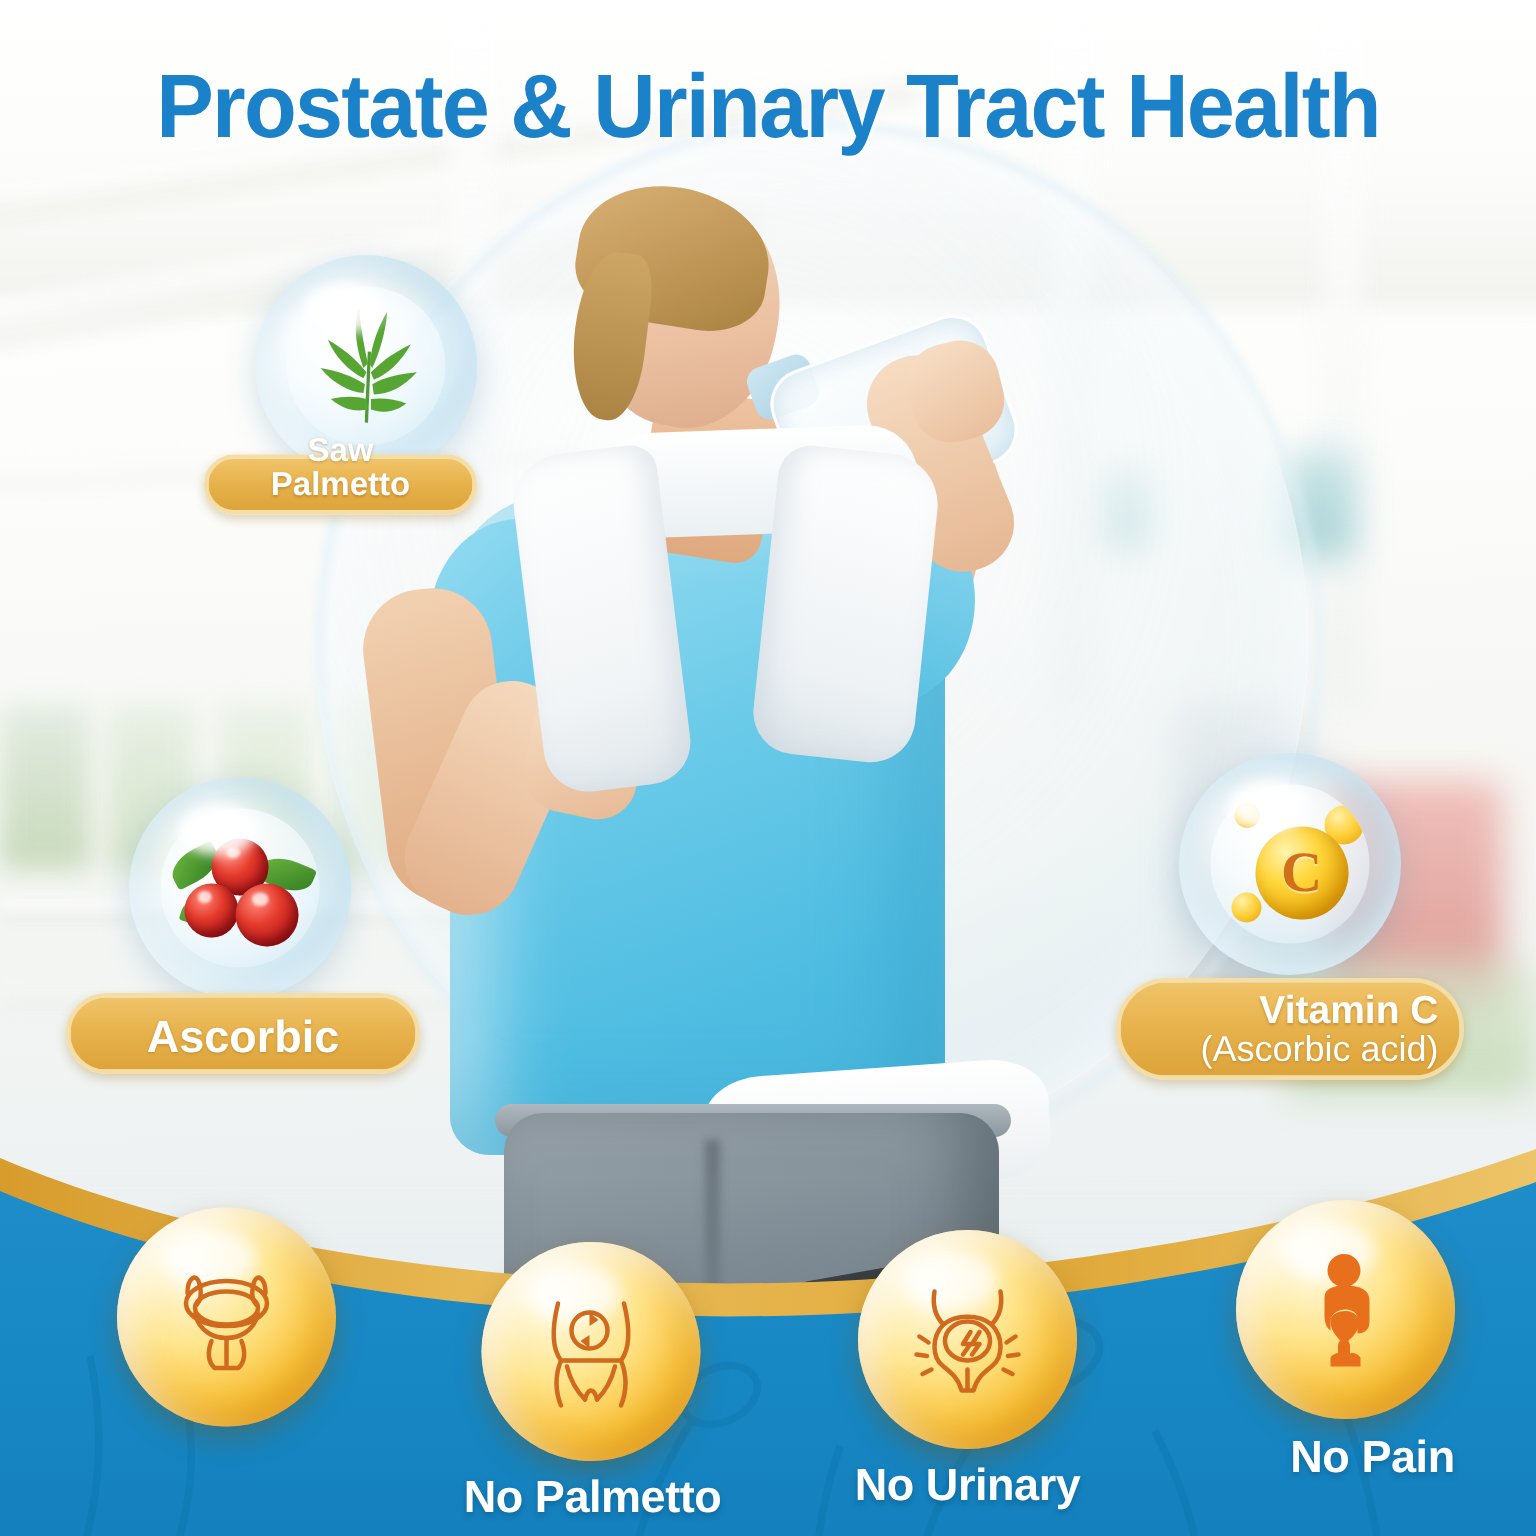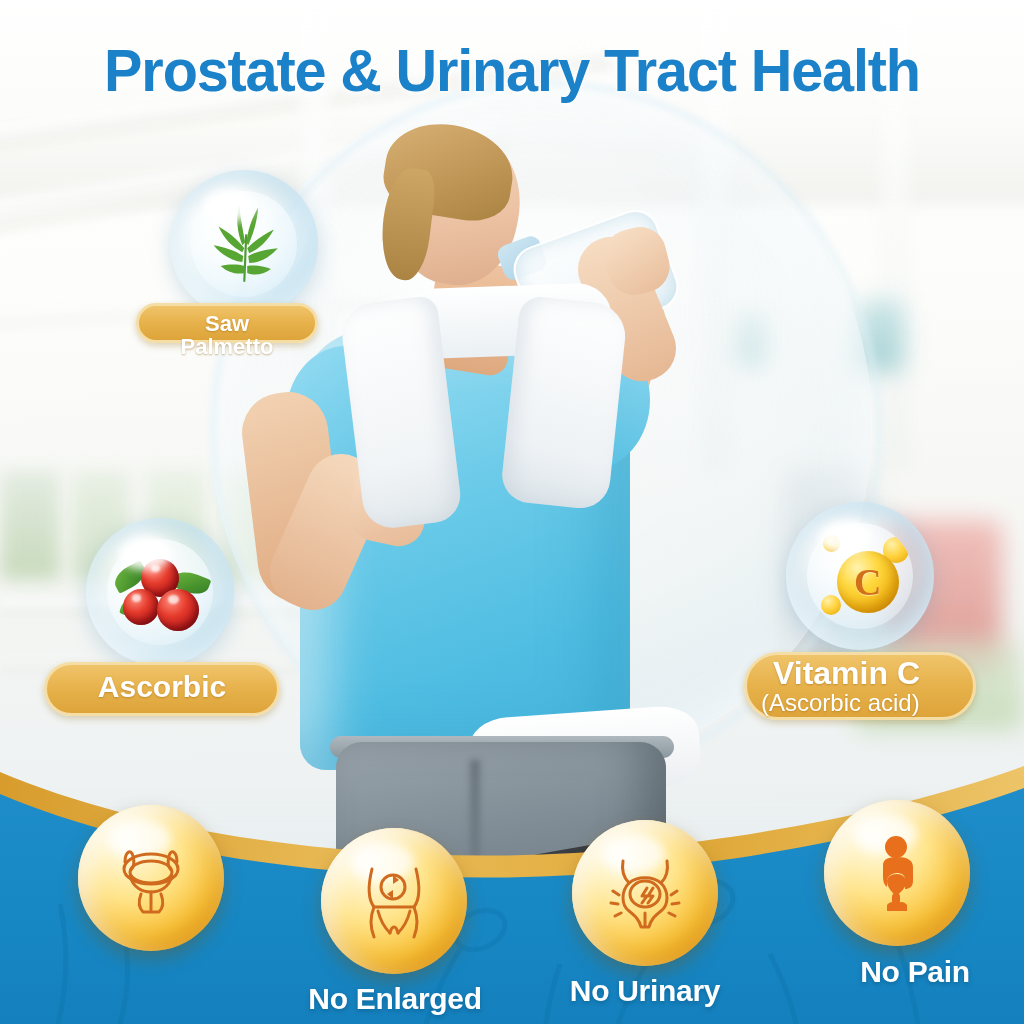--- a/index.html
+++ b/index.html
@@ -252,40 +252,40 @@
   }
   .vc-s1{position:absolute;left:76px;top:14px;width:26px;height:26px;border-radius:50%;
     background:radial-gradient(circle at 34% 28%,#fff1a8,#ffd03a 50%,#e3a209 100%);}
   .vc-s2{position:absolute;left:16px;top:12px;width:17px;height:17px;border-radius:50%;
     background:radial-gradient(circle at 34% 28%,#fff1a8,#ffd03a 50%,#e3a209 100%);}
   .vc-s3{position:absolute;left:14px;top:72px;width:20px;height:20px;border-radius:50%;
     background:radial-gradient(circle at 34% 28%,#fff1a8,#ffd03a 50%,#e3a209 100%);}
 
   
   .pill{
-    position:absolute;display:flex;align-items:flex-start;justify-content:center;
+    position:absolute;display:flex;align-items:flex-end;justify-content:center;
     text-align:center;
     background:linear-gradient(180deg,#f0c46a 0%,#e7b24c 48%,#ddA43a 100%);
     border:3px solid #f5dda6;
     border-radius:999px;
     box-shadow:0 3px 7px rgba(150,110,30,.30);
     color:#ffffff;
     font-weight:bold;
     text-shadow:0 1px 2px rgba(150,100,20,.45);
     line-height:1.05;
     padding:6px 18px;
     box-sizing:border-box;
   }
   .pill-saw{left:136px;top:303px;width:182px;height:40px;font-size:22px;}
   .pill-cran{left:44px;top:662px;width:236px;height:54px;font-size:30px;}
   .pill-vitc{
     left:744px;top:652px;width:232px;height:68px;
     flex-direction:column;justify-content:center;gap:0;padding:4px 14px;
   }
-  .pill-vitc .l-main{font-size:32px;font-weight:bold;margin-left:12px;}
+  .pill-vitc .l-main{font-size:26px;font-weight:bold;margin-left:12px;}
   .pill-vitc .l-sub{font-size:24px;font-weight:normal;}
 
   
   .band{
     position:absolute;left:0;bottom:0;width:1024px;height:270px;overflow:hidden;
   }
   .band svg{position:absolute;left:0;top:0;}
   .bones{
     position:absolute;left:0;bottom:0;width:1024px;height:230px;opacity:.30;
   }
@@ -495,21 +495,21 @@
         <path d="M26 52 L66 52"></path>
         <path d="M30 56 C33 68 38 74 42 78"></path>
         <path d="M62 56 C59 68 54 74 50 78"></path>
         <path d="M42 78 C44 70 48 70 50 78"></path>
         <circle cx="45" cy="32" r="12"></circle>
         <path d="M45 20 L51 25 L45 29" fill="#cf6a1e" stroke="none"></path>
         <path d="M45 44 L39 39 L45 35" fill="#cf6a1e" stroke="none"></path>
       </g>
     </svg>
   </div>
-  <div class="cap-label cl2">No Enlarged</div>
+  <div class="cap-label cl2">No Palmetto</div>
 
   <div class="cap c3">
     <svg width="92" height="92" viewBox="0 0 92 92">
       <g fill="none" stroke="#cf6a1e" stroke-width="3" stroke-linecap="round" stroke-linejoin="round">
         <path d="M24 14 C22 26 26 32 30 36"></path>
         <path d="M68 14 C70 26 66 32 62 36"></path>
         <path d="M30 36 C22 44 22 58 30 64 C36 69 40 72 42 80 L50 80 C52 72 56 69 62 64 C70 58 70 44 62 36 C54 29 38 29 30 36 Z"></path>
         <ellipse cx="46" cy="47" rx="15" ry="13"></ellipse>
         <path d="M46 78 L46 66"></path>
         <path d="M48 41 L43 49 L48 49 L43 56"></path>

